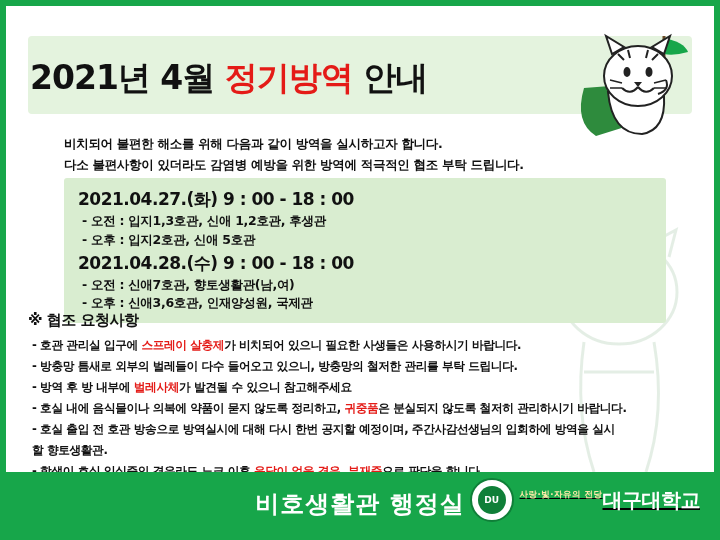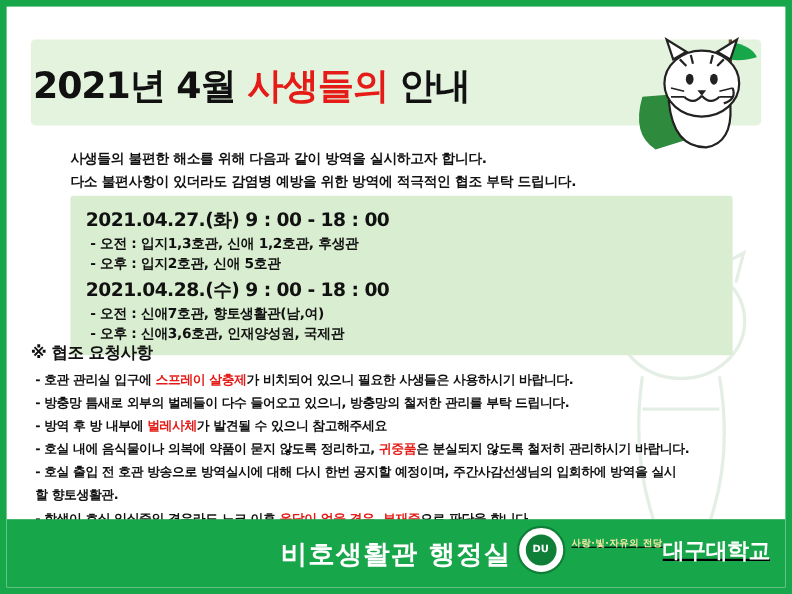--- a/index.html
+++ b/index.html
@@ -170,21 +170,21 @@
       <circle cx="128" cy="62" r="7"></circle>
       <path d="M95 88 Q105 96 115 88"></path>
       <path d="M70 120 Q60 190 80 250"></path>
       <path d="M140 120 Q152 190 132 250"></path>
       <path d="M70 150 L140 150"></path>
     </g>
   </svg>
 
   <div class="title-band"></div>
   <div class="title-text">
-    <span>2021년 4월 </span><span class="accent">사생들의</span><span> 안내</span>
+    <span>2021년 4월 </span><span class="accent">정기방역</span><span> 안내</span>
   </div>
 
   <svg class="mascot" viewBox="0 0 130 112">
 
     <path d="M18 58 Q8 92 30 106 L62 96 Q40 80 44 56 Z" fill="#2e8b3d"></path>
 
     <path d="M98 6 L98 62" stroke="#6b4a2a" stroke-width="3" fill="none"></path>
     <path d="M98 8 Q118 12 122 22 Q108 26 98 24 Z" fill="#17a64a"></path>
 
     <path d="M42 62 Q46 104 76 104 Q100 100 98 66 Z" fill="#ffffff" stroke="#222" stroke-width="2"></path>
@@ -201,21 +201,21 @@
 
     <path d="M68 52 L76 52 L72 57 Z" fill="#222"></path>
     <path d="M72 57 Q64 66 56 58 M72 57 Q80 66 88 58" stroke="#222" stroke-width="2" fill="none"></path>
 
     <path d="M44 50 L56 53 M44 58 L56 58 M100 50 L88 53 M100 58 L88 58" stroke="#222" stroke-width="1.5" fill="none"></path>
 
     <path d="M92 64 Q104 60 100 50" stroke="#222" stroke-width="2" fill="none"></path>
   </svg>
 
   <div class="intro">
-    <div>사생들의 불편한 해소를 위해 다음과 같이 방역을 실시하고자 합니다.</div>
+    <div>비치되어 불편한 해소를 위해 다음과 같이 방역을 실시하고자 합니다.</div>
     <div>다소 불편사항이 있더라도 감염병 예방을 위한 방역에 적극적인 협조 부탁 드립니다.</div>
   </div>
 
   <div class="schedule">
     <div class="sch-head">2021.04.27.(화) 9 : 00  -  18 : 00</div>
     <div class="sch-line">- 오전 : 입지1,3호관, 신애 1,2호관, 후생관</div>
     <div class="sch-line">- 오후 : 입지2호관, 신애 5호관</div>
     <div class="sch-head">2021.04.28.(수) 9 : 00  -  18 : 00</div>
     <div class="sch-line">- 오전 : 신애7호관, 향토생활관(남,여)</div>
     <div class="sch-line">- 오후 : 신애3,6호관, 인재양성원, 국제관</div>

